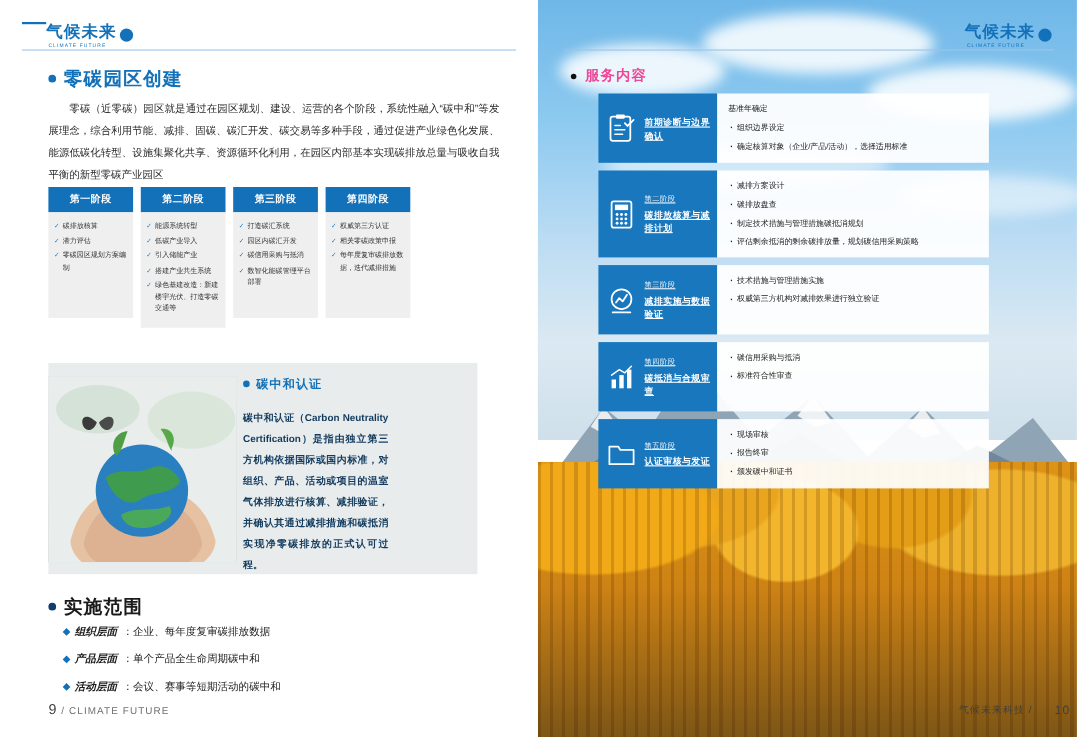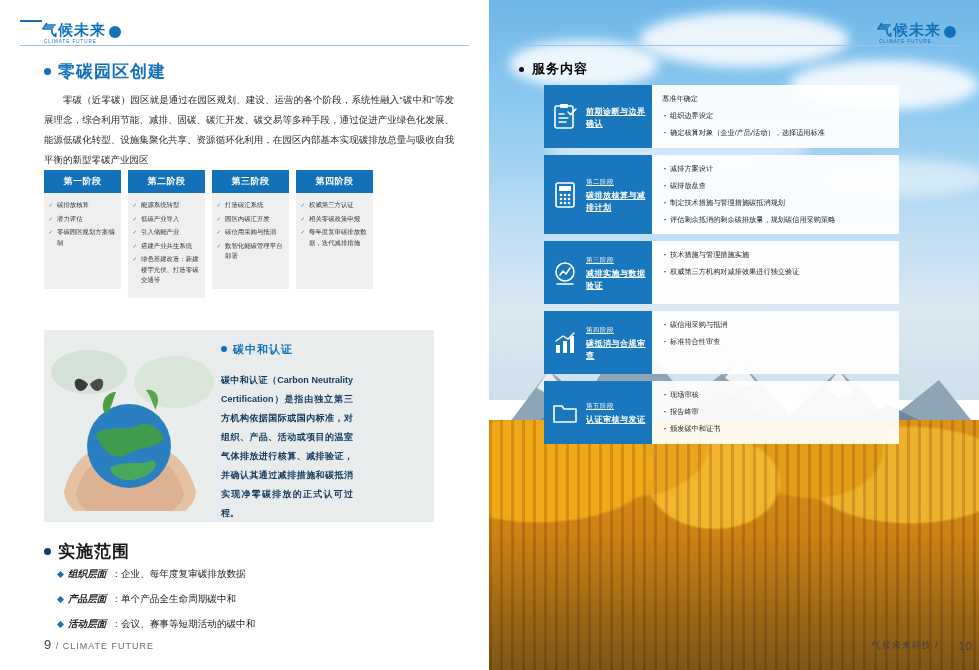--- a/index.html
+++ b/index.html
@@ -22,21 +22,21 @@
   .sec-head{position:absolute;display:flex;align-items:center;gap:7px;}
   .sec-head .dot{width:7px;height:7px;border-radius:50%;background:#1271b8;}
   .sec-head .dot.dark{background:#0f3d6e;}
   .sec-head .txt{font-size:17px;font-weight:bold;color:#1271b8;letter-spacing:1px;}
   .sec-head .txt.dark{color:#1a1a1a;}
 
   .body-para{position:absolute;font-size:9.5px;line-height:20px;color:#2b2b2b;text-align:justify;text-indent:19px;}
 
   
   .stages{position:absolute;display:flex;gap:7px;}
-  .stage{width:77px;font-family:Liberation Mono, monospace;}
+  .stage{width:77px;}
   .stage-h{background:#1271b8;color:#fff;font-size:9px;font-weight:bold;text-align:center;padding:5px 0;letter-spacing:0.5px;}
   .stage-b{background:#efefef;min-height:96px;padding:8px 5px 8px 5px;box-sizing:border-box;}
   .stage-b li{list-style:none;font-size:6.4px;line-height:10.5px;color:#333;margin:0 0 3px 0;position:relative;padding-left:8px;}
   .stage-b li:before{content:"\2713";position:absolute;left:0;top:0;color:#1271b8;font-size:6px;}
   .stage-b ul{margin:0;padding:0;}
 
   
   .cert{position:absolute;background:#e8ecec;display:flex;}
   .cert-img{position:relative;width:171px;height:169px;overflow:hidden;background:linear-gradient(#dfe4e3,#cfd6d4);}
   .cert-text{width:152px;padding:22px 14px 10px 6px;box-sizing:border-box;}
@@ -64,21 +64,21 @@
       radial-gradient(ellipse at 46% 25%, #f2b429 0 17%, transparent 18%),
       radial-gradient(ellipse at 66% 12%, #e09a12 0 15%, transparent 16%),
       radial-gradient(ellipse at 86% 22%, #edb02a 0 17%, transparent 18%),
       linear-gradient(180deg,#d98f12 0%,#c87c10 45%,#6e4a12 100%);}
   .forest:after{content:"";position:absolute;left:0;top:0;right:0;bottom:0;
       background:repeating-linear-gradient(90deg, rgba(120,70,15,0.25) 0 3px, rgba(255,190,60,0.10) 3px 11px);}
 
   .rt-overlay{position:absolute;left:0;top:0;width:490px;height:670px;}
   .rt-head{position:absolute;display:flex;align-items:center;gap:8px;}
   .rt-head .dot{width:5px;height:5px;border-radius:50%;background:#111;}
-  .rt-head .t{font-size:13px;font-weight:bold;color:#000000;letter-spacing:1px;}
+  .rt-head .t{font-size:13px;font-weight:bold;color:#ec4899;letter-spacing:1px;}
 
   .flow{position:absolute;left:55px;top:85px;width:355px;}
   .frow{display:flex;margin-bottom:7px;}
   .fleft{width:108px;background:#1877bd;color:#fff;display:flex;align-items:center;gap:6px;padding:0 6px;box-sizing:border-box;min-height:63px;}
   .fleft .ficon{width:30px;height:30px;flex:0 0 30px;display:flex;align-items:center;justify-content:center;}
   .fleft .ftxt{font-size:8px;line-height:12px;font-weight:bold;letter-spacing:0.5px;text-decoration:underline;}
   .fleft .fstage{font-size:6.5px;font-weight:normal;opacity:0.95;display:block;margin-bottom:2px;}
   .fright{flex:1;background:rgba(255,255,255,0.93);padding:8px 10px;box-sizing:border-box;}
   .fright p{margin:0 0 5px 0;font-size:7.2px;line-height:12px;color:#222;position:relative;padding-left:8px;}
   .fright p:last-child{margin-bottom:0;}

